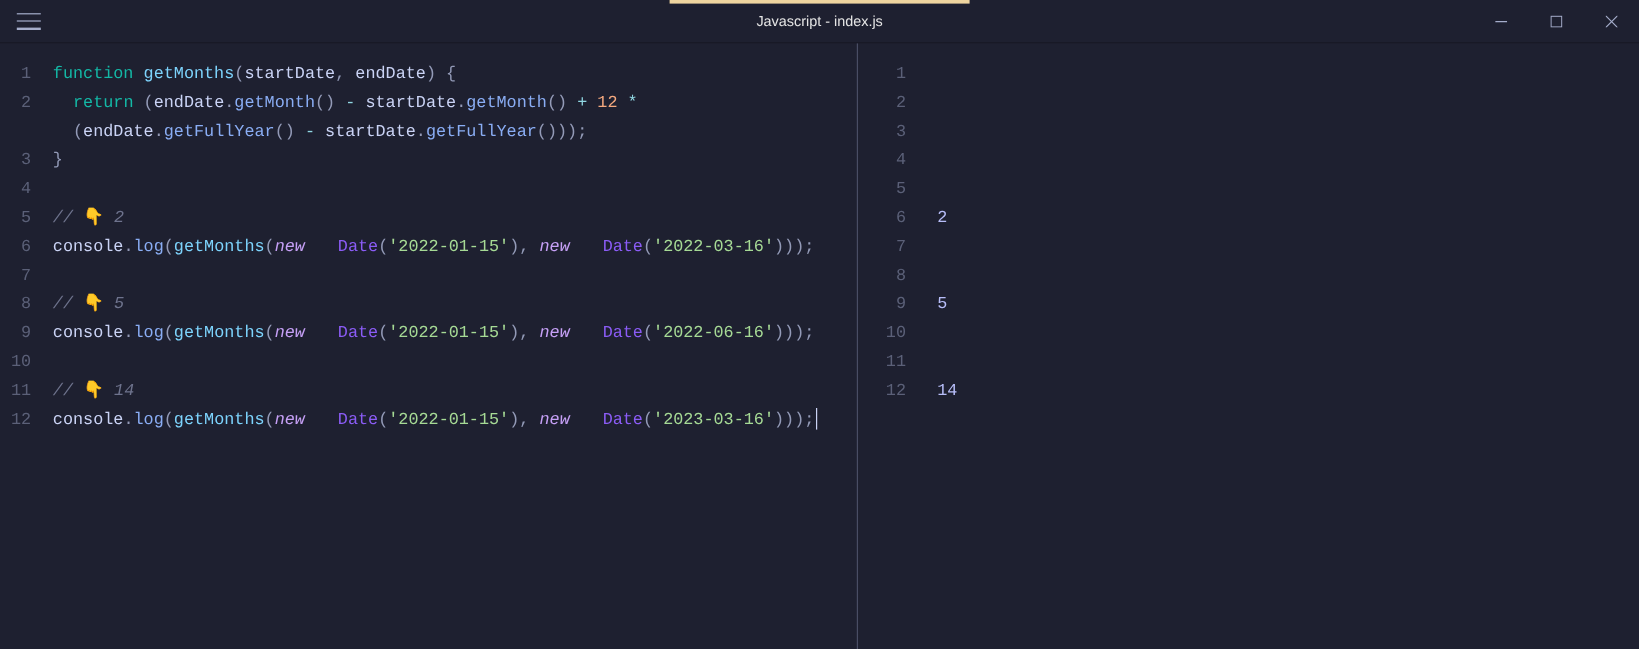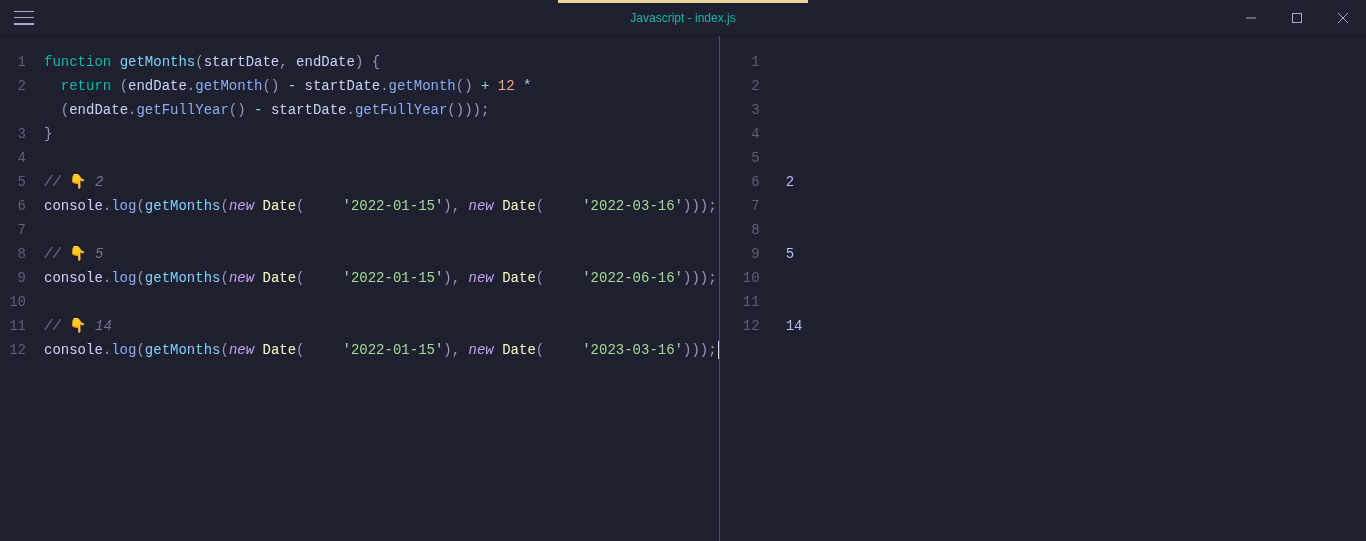--- a/index.html
+++ b/index.html
@@ -38,21 +38,21 @@
 }
 .hamburger span {
   display: block;
   height: 1.5px;
   background: #a5adcb;
 }
 .titlebar-center {
   position: absolute;
   left: 50%;
   transform: translateX(-50%);
-  color: #14b8a6;
+  color: #e5e5e5;
   font-size: 12px;
   font-family: -apple-system, 'Segoe UI', sans-serif;
 }
 .titlebar-right {
   display: flex;
 }
 .win-btn {
   width: 46px;
   height: 36px;
   display: flex;
@@ -109,26 +109,26 @@
   position: relative;
 }
 .code-line { height: 24px; }
 .output-line { height: 24px; padding-left: 8px; }
 .kw { color: #14b8a6; }
 .fn { color: #7dd3fc; }
 .param { color: #cad3f5; }
 .punct { color: #939ab7; }
 .op { color: #91d7e3; }
 .num { color: #f5a97f; }
-.str { color: #a6da95; margin-left: 38px; }
+.str { color: #a6da95; }
 .prop { color: #8aadf4; margin-top: 40px; }
 .obj { color: #cad3f5; }
 .comment { color: #6e738d; font-style: italic; }
 .new-kw { color: #c6a0f6; font-style: italic; }
-.class-nm { color: #fef9c3; }
+.class-nm { color: #8b5cf6; margin-left: 19px; }
 .out-num { color: #b7bdf8; }
 .emoji { font-style: normal; }
 .cursor {
   display: inline-block;
   width: 1px;
   height: 18px;
   background: #cad3f5;
   vertical-align: middle;
   margin-left: 1px;
 }

